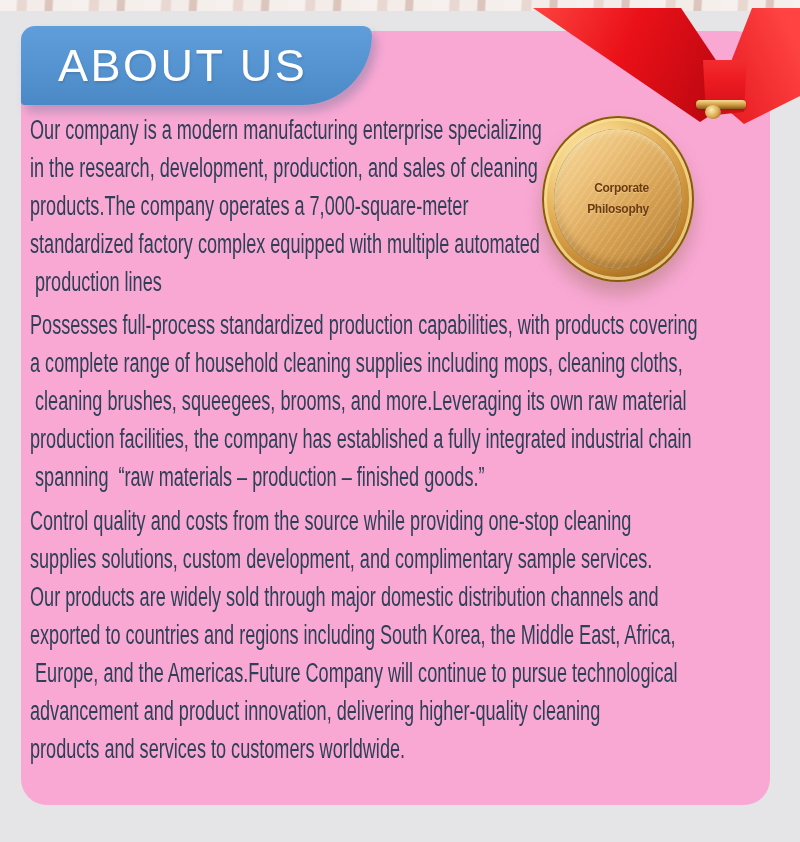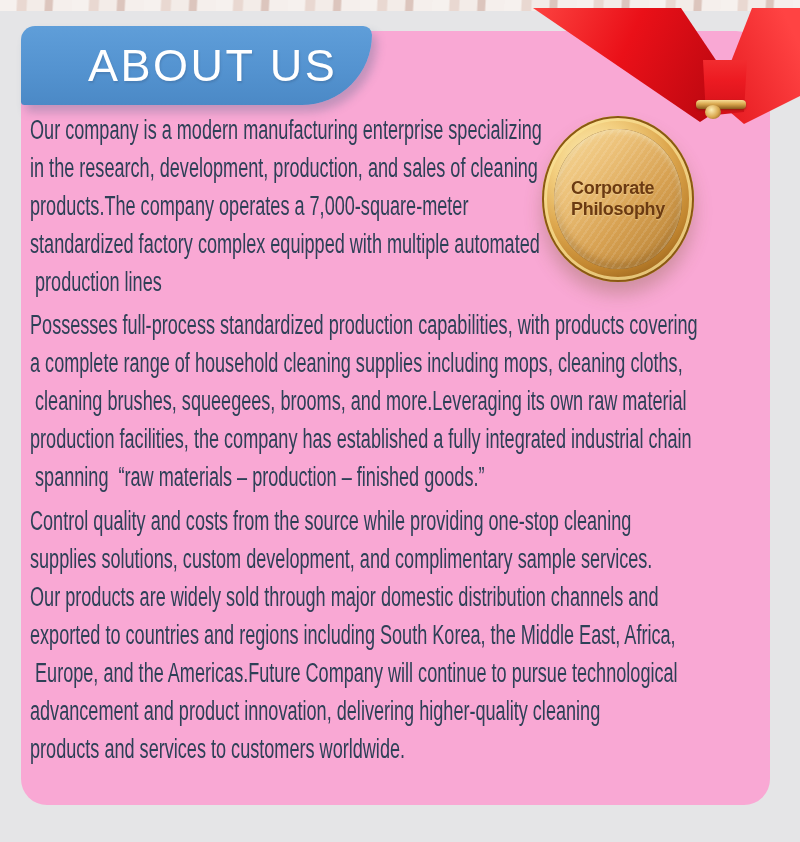--- a/index.html
+++ b/index.html
@@ -36,21 +36,20 @@
   }
   .about-title {
     color: #ffffff;
     font-size: 45px;
     font-weight: 400;
     letter-spacing: 2.5px;
     line-height: 79px;
     padding-left: 37px;
     white-space: nowrap;
     text-shadow: 1px 2px 2px rgba(50, 80, 120, 0.25);
-    margin-left: 30px;
   }
 
   
   .text-block {
     position: absolute; left: 9px; top: 80px; width: 1110px;
     z-index: 2;
   }
   .text-block p {
     font-size: 27px;
     line-height: 38px;
@@ -123,25 +122,25 @@
   }
   .medal-face::after {
     content: "";
     position: absolute; inset: 0;
     background: repeating-linear-gradient(125deg,
       rgba(255,255,255,0.10) 0 2px, rgba(0,0,0,0) 2px 6px);
     border-radius: 50%;
   }
   .medal-label {
     position: relative;
-    font-size: 18px;
+    font-size: 12px;
     line-height: 21px;
     font-weight: bold;
     color: #6b3a12;
-    text-align: left;
+    text-align: right;
     white-space: pre-line;
     letter-spacing: -0.3px;
     text-shadow: 0 1px 1px rgba(255, 232, 170, 0.45);
     z-index: 1;
   }
 </style>
 </head>
 <body>
 
 <div class="wood-strip"></div>

